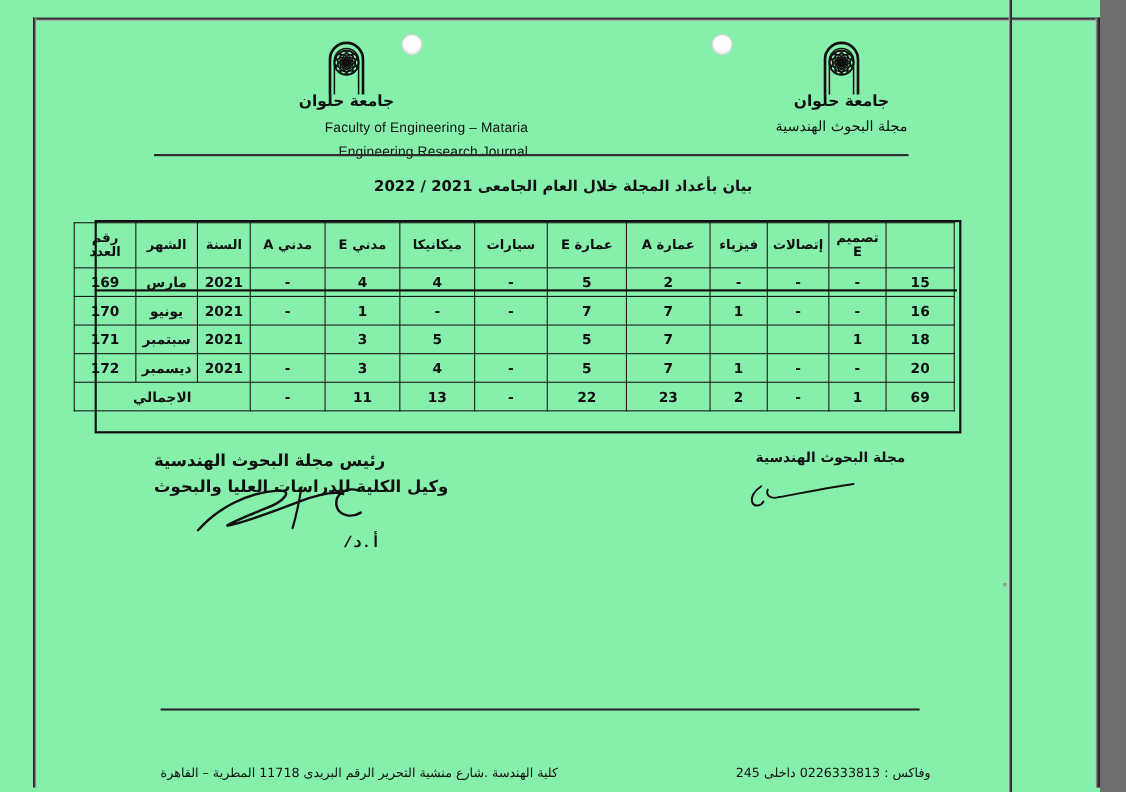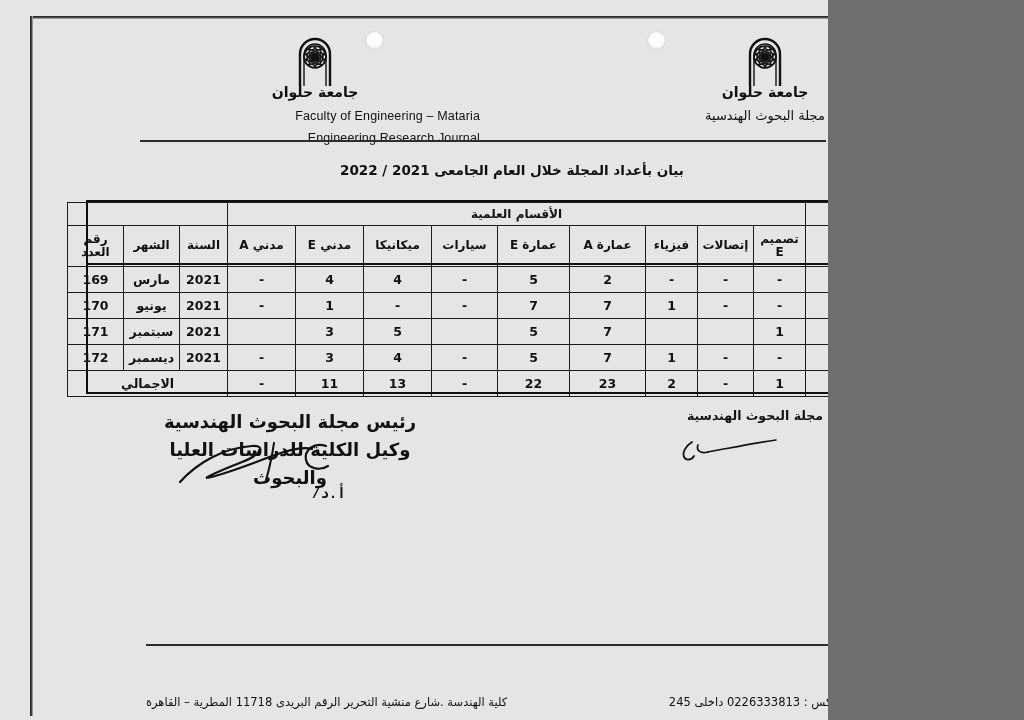--- a/index.html
+++ b/index.html
@@ -2,23 +2,23 @@
 <html lang="ar"><head>
 <meta charset="utf-8">
 <style>
   html, body {
     margin: 0;
     padding: 0;
     background: #6e6e6e;
   }
   #page {
     position: relative;
-    width: 828px;
+    width: 1000px;
     height: 720px;
-    background: #e5e5e5;
+    background: #86efac;
     overflow: hidden;
     font-family: "Liberation Sans", "DejaVu Sans", sans-serif;
     color: #111;
   }
 
   
   .scan-edge-left {
     position: absolute;
     left: 30px; top: 16px;
     width: 3px; height: 700px;
@@ -162,24 +162,24 @@
     border-top: 2px solid #101010;
     pointer-events: none;
   }
   .num { direction: ltr; }
 
   
   .sig-left {
     position: absolute;
     left: 140px; top: 408px;
     width: 300px;
-    text-align: center;
-    direction: rtl;
-    font-family: "DejaVu Sans", sans-serif;
-    font-size: 18px;
+    text-align: left;
+    direction: rtl;
+    font-family: "DejaVu Sans", sans-serif;
+    font-size: 15px;
     font-weight: 700;
     line-height: 1.55;
   }
   .sig-right {
     position: absolute;
     left: 630px; top: 408px;
     width: 250px;
     text-align: center;
     direction: rtl;
     font-family: "DejaVu Sans", sans-serif;
@@ -284,25 +284,20 @@
           <col style="width:72px">
         <col style="width:66px">
           <col style="width:68px">
           <col style="width:68px">
         <col style="width:68px">
           <col style="width:48px">
           <col style="width:56px">
         <col style="width:56px">
       </colgroup>
       <thead>
-        <tr class="group-row">
-          <th></th>
-          <th colspan="9">الأقسام العلمية</th>
-          <th colspan="3"></th>
-        </tr>
         <tr class="label-row">
           <th></th>
           <th>تصميم E</th>
           <th>إتصالات</th>
           <th>فيزياء</th>
           <th>عمارة A</th>
           <th>عمارة E</th>
           <th>سيارات</th>
           <th>ميكانيكا</th>
           <th>مدني E</th>

